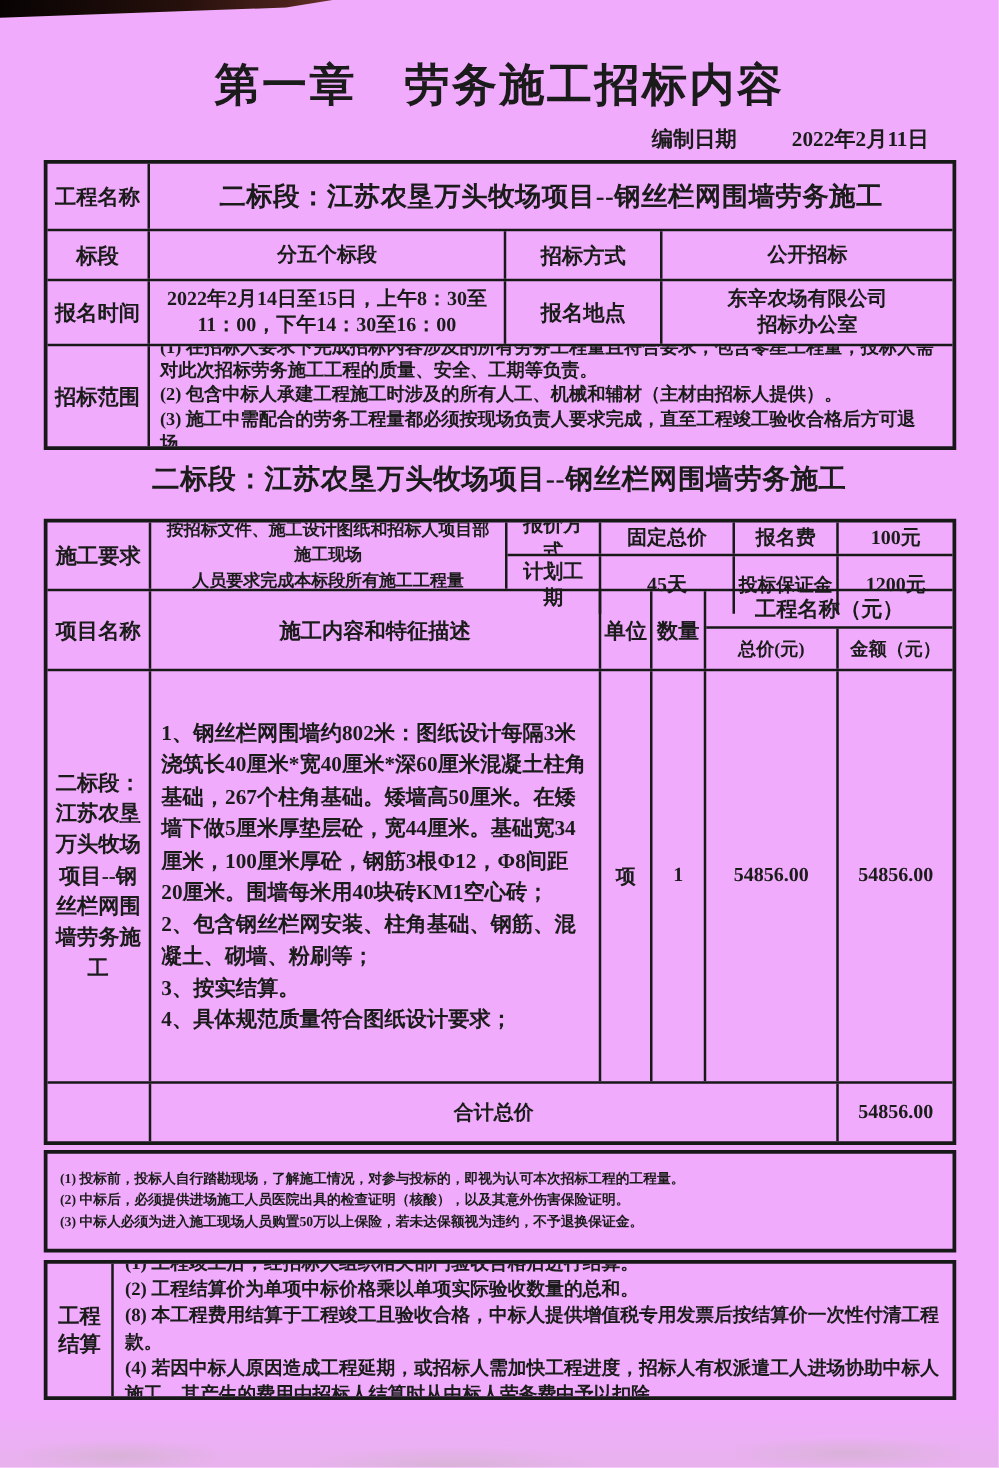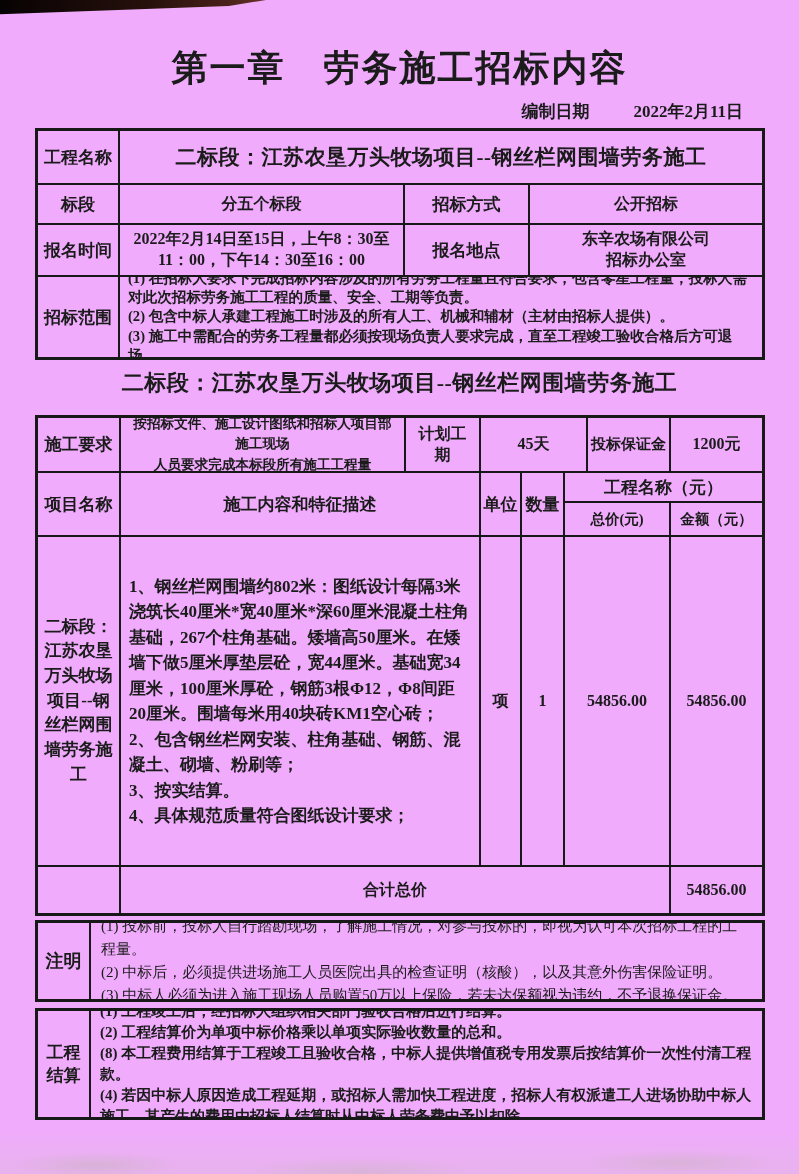--- a/index.html
+++ b/index.html
@@ -57,21 +57,21 @@
   .stack{ display:flex; flex-direction:column; box-sizing:border-box; }
   .subrow{ display:flex; border-bottom:2px solid #181818; box-sizing:border-box; flex:0 0 auto; }
   .subrow.last{ border-bottom:none; flex:1 1 auto; }
   .req-desc{ font-size:13.6px; font-weight:700; line-height:1.5; }
   .hdr{ font-weight:700; font-size:17px; }
   .subhdr{ font-weight:700; font-size:14.5px; }
   .itemname{ font-size:17px; font-weight:800; line-height:1.45;text-align:center; }
   .desc .p{ font-size:17px; font-weight:700; line-height:1.5; }
   .num{ font-size:16px; font-weight:600; }
   .noteslbl{ font-size:18px; font-weight:800; }
-  .notes .p{ font-size:15px; font-weight:400; line-height:1.55; }
+  .notes .p{ font-size:11px; font-weight:700; line-height:1.55; }
   .settle .p{ font-size:15px; font-weight:600; line-height:1.4; }
   
   .w82{flex:0 0 82px;} .w285{flex:0 0 285px;} .w125{flex:0 0 125px;}
   .w83{flex:0 0 83px;} .w75{flex:0 0 75px;} .w107{flex:0 0 107px;}
   .w360{flex:0 0 360px;} .w41{flex:0 0 41px;} .w43{flex:0 0 43px;}
   .w106{flex:0 0 106px;} .w550{flex:0 0 550px;} .w53{flex:0 0 53px;}
   .fx1{flex:1 1 auto;}
 </style>
 </head>
 <body>
@@ -118,20 +118,26 @@
 
   <div class="section2">二标段：江苏农垦万头牧场项目--钢丝栏网围墙劳务施工</div>
 
   <div class="tbl" style="top:415px;">
 
     <div class="row" style="height:55px;">
       <div class="cell lbl w83">施工要求</div>
       <div class="cell req-desc pre w285">按招标文件、施工设计图纸和招标人项目部施工现场
 人员要求完成本标段所有施工工程量</div>
       <div class="stack fx1">
+        <div class="subrow" style="height:27px;">
+          <div class="cell lbl w75" style="font-size:16px;">报价方式</div>
+          <div class="cell val w107">固定总价</div>
+          <div class="cell lbl w83" style="font-size:16px;">报名费</div>
+          <div class="cell val last fx1">100元</div>
+        </div>
         <div class="subrow last">
           <div class="cell lbl w75" style="font-size:16px;">计划工期</div>
           <div class="cell val w107">45天</div>
           <div class="cell lbl w83" style="font-size:15px;padding:2px 1px;">投标保证金</div>
           <div class="cell val last fx1">1200元</div>
         </div>
       </div>
     </div>
 
     <div class="row" style="height:64px;">
@@ -172,21 +178,20 @@
 
     <div class="row last" style="height:46px;justify-content:space-between;">
       <div class="cell w83"></div>
       <div class="cell lbl w550" style="font-size:16px;">合计总价</div>
       <div class="cell num last fx1">54856.00</div>
     </div>
   </div>
 
   <div class="tbl" style="top:920px; height:82px;">
     <div class="row last" style="height:100%;">
-      <div class="cell noteslbl w53" style="padding:2px 2px;">注明</div>
       <div class="cell paras notes last fx1" style="padding:3px 10px;">
         <div class="p">(1) 投标前，投标人自行踏勘现场，了解施工情况，对参与投标的，即视为认可本次招标工程的工程量。</div>
         <div class="p">(2) 中标后，必须提供进场施工人员医院出具的检查证明（核酸），以及其意外伤害保险证明。</div>
         <div class="p">(3) 中标人必须为进入施工现场人员购置50万以上保险，若未达保额视为违约，不予退换保证金。</div>
       </div>
     </div>
   </div>
 
   <div class="tbl" style="top:1008px; height:112px;">
     <div class="row last" style="height:100%;">

